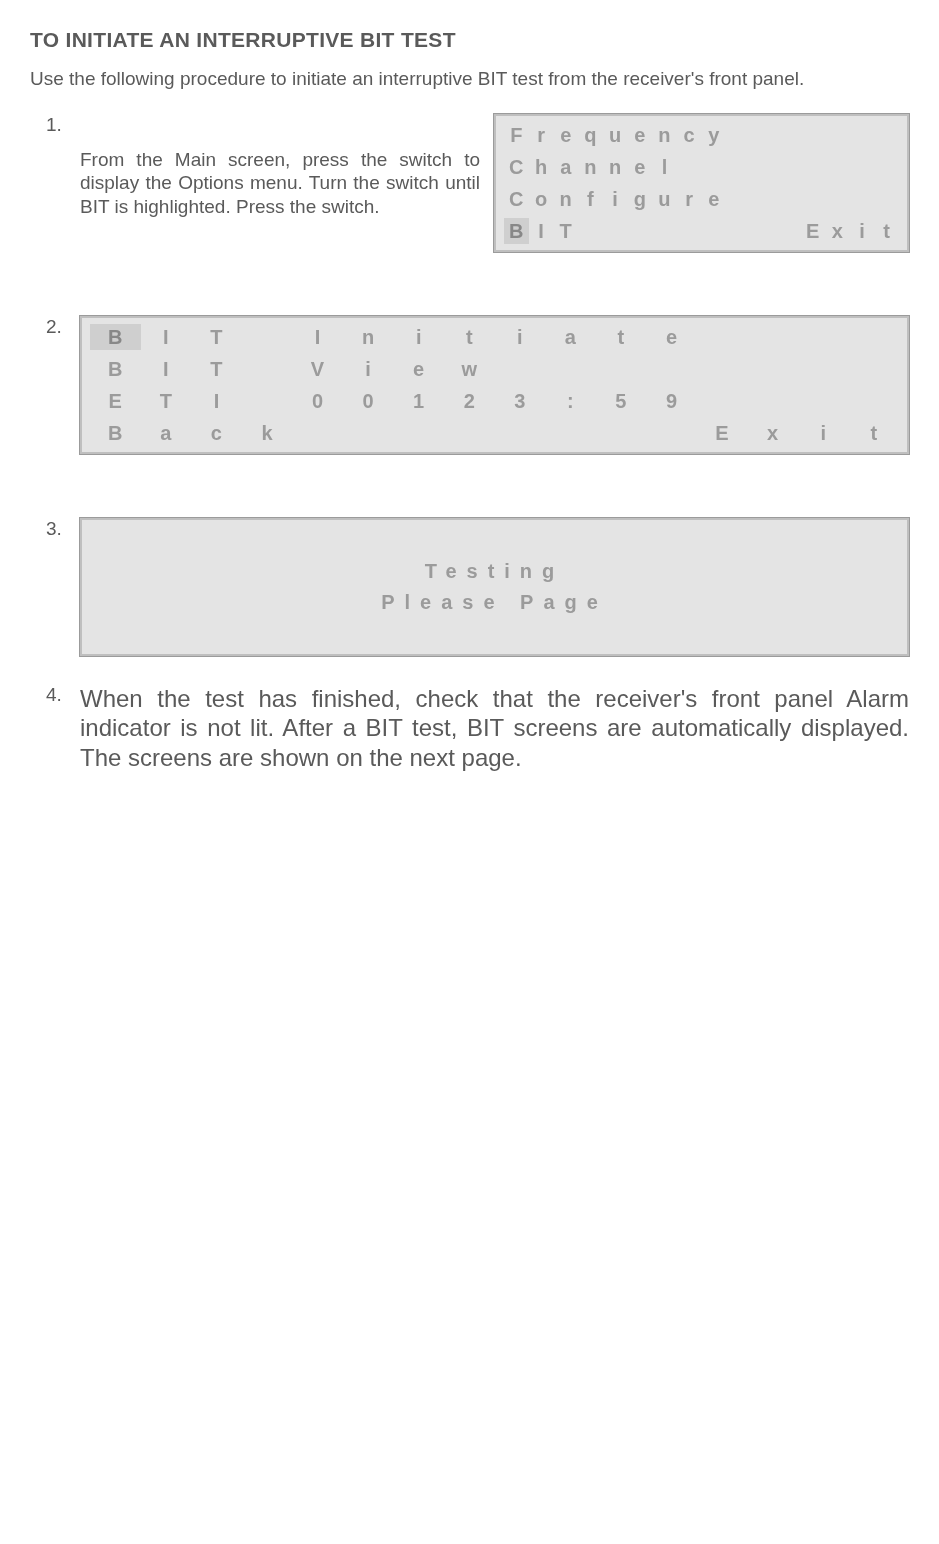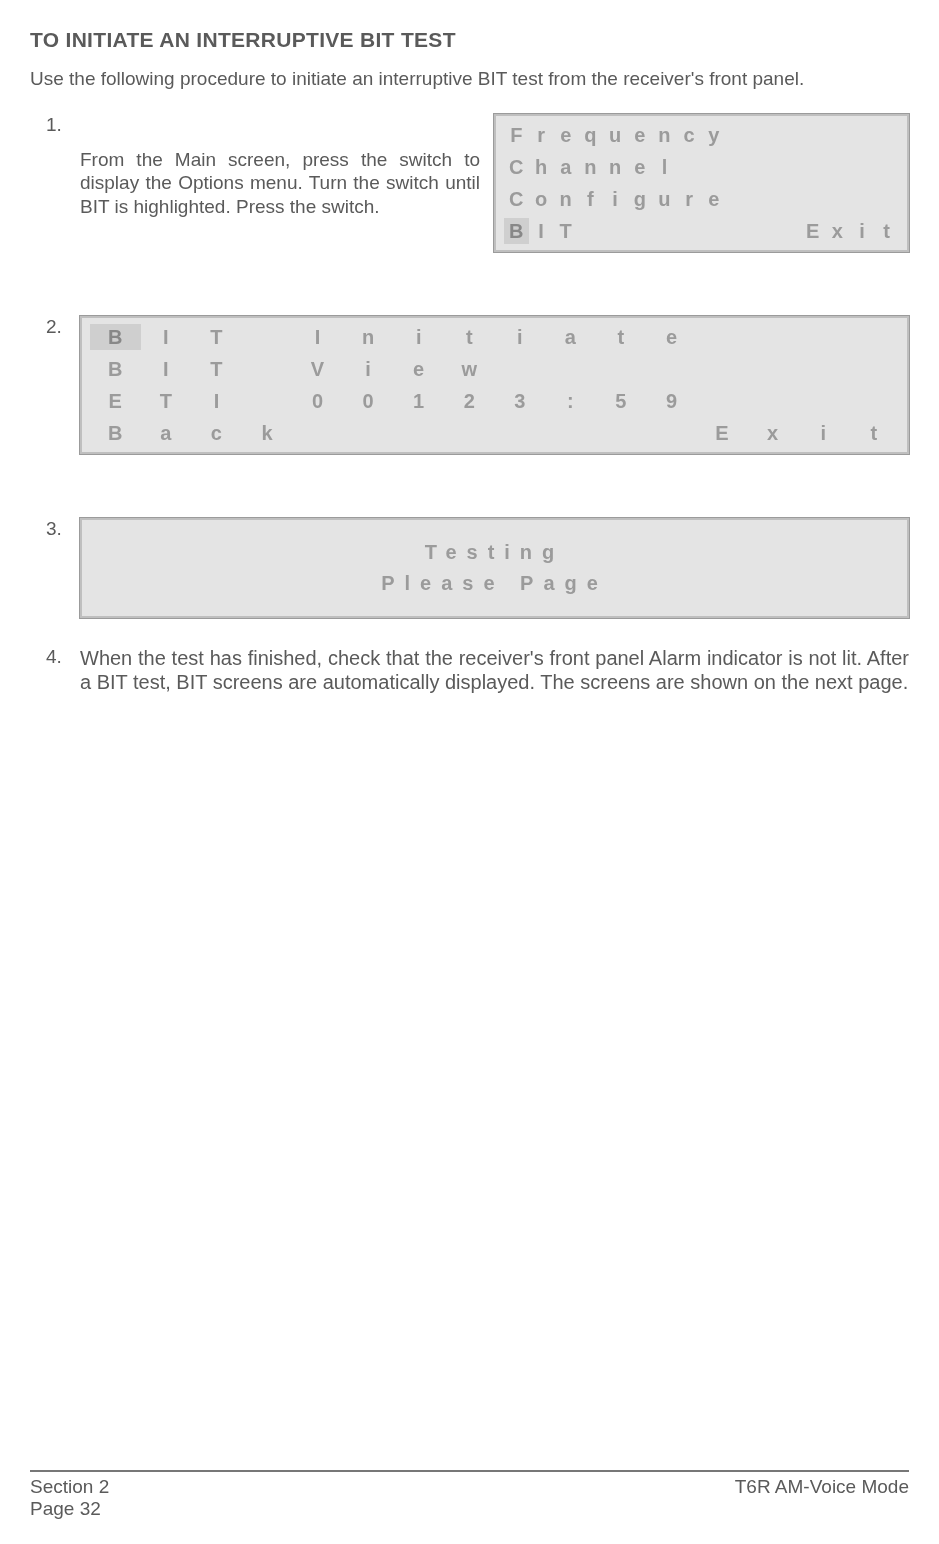--- a/index.html
+++ b/index.html
@@ -50,21 +50,21 @@
     gap: 14px;
   }
   .step-text {
     flex: 0 0 400px;
     font-size: 19px;
     line-height: 1.22;
     text-align: justify;
   }
   .step-text-full {
     flex: 1 1 auto;
-    font-size: 20px;
+    font-size: 24px;
     line-height: 1.22;
     text-align: justify;
   }
   .lcd {
     flex: 1 1 auto;
     background: #e4e4e4;
     border: 2px solid #bfbfbf;
     outline: 1px solid #9b9b9b;
     box-sizing: border-box;
     padding: 6px 8px;
@@ -86,21 +86,21 @@
   .lcd .hl {
     background: #cfcfcf;
     color: #888;
   }
   .lcd-testing {
     flex: 1 1 auto;
     background: #e4e4e4;
     border: 2px solid #bfbfbf;
     outline: 1px solid #9b9b9b;
     box-sizing: border-box;
-    height: 100px;
+    height: 138px;
     display: flex;
     flex-direction: column;
     justify-content: center;
     align-items: center;
     gap: 8px;
     font-family: Arial, Helvetica, sans-serif;
     font-weight: bold;
     font-size: 20px;
     color: #9b9b9b;
     letter-spacing: 10px;
@@ -287,20 +287,13 @@
 
     <li class="step" style="margin-top:-36px;">
       <div class="step-num">4.</div>
       <div class="step-body">
         <div class="step-text-full">When the test has finished, check that the receiver's front panel Alarm indicator is not lit. After a BIT test, BIT screens are automatically displayed. The screens are shown on the next page.</div>
       </div>
     </li>
 
   </ol>
 
-  <div class="footer">
-    <div class="footer-left">
-      <span>Section 2</span>
-      <span>Page 32</span>
-    </div>
-    <div>T6R AM-Voice Mode</div>
-  </div>
 </div>
 
 </body></html>

